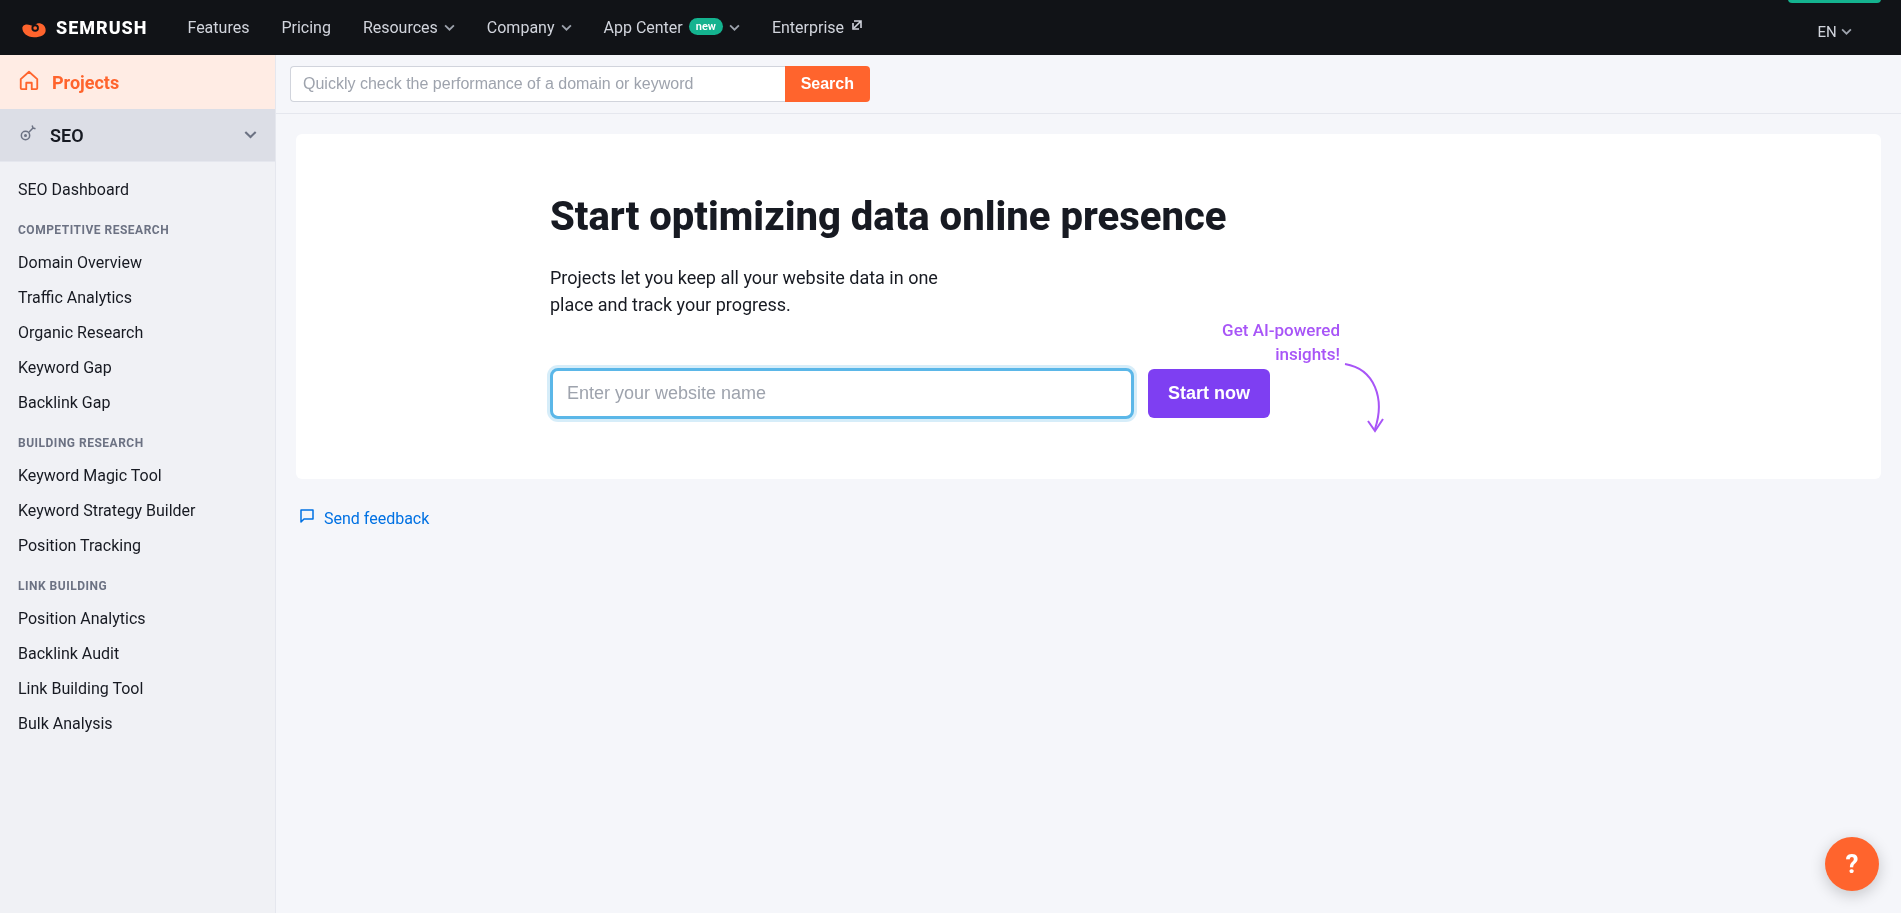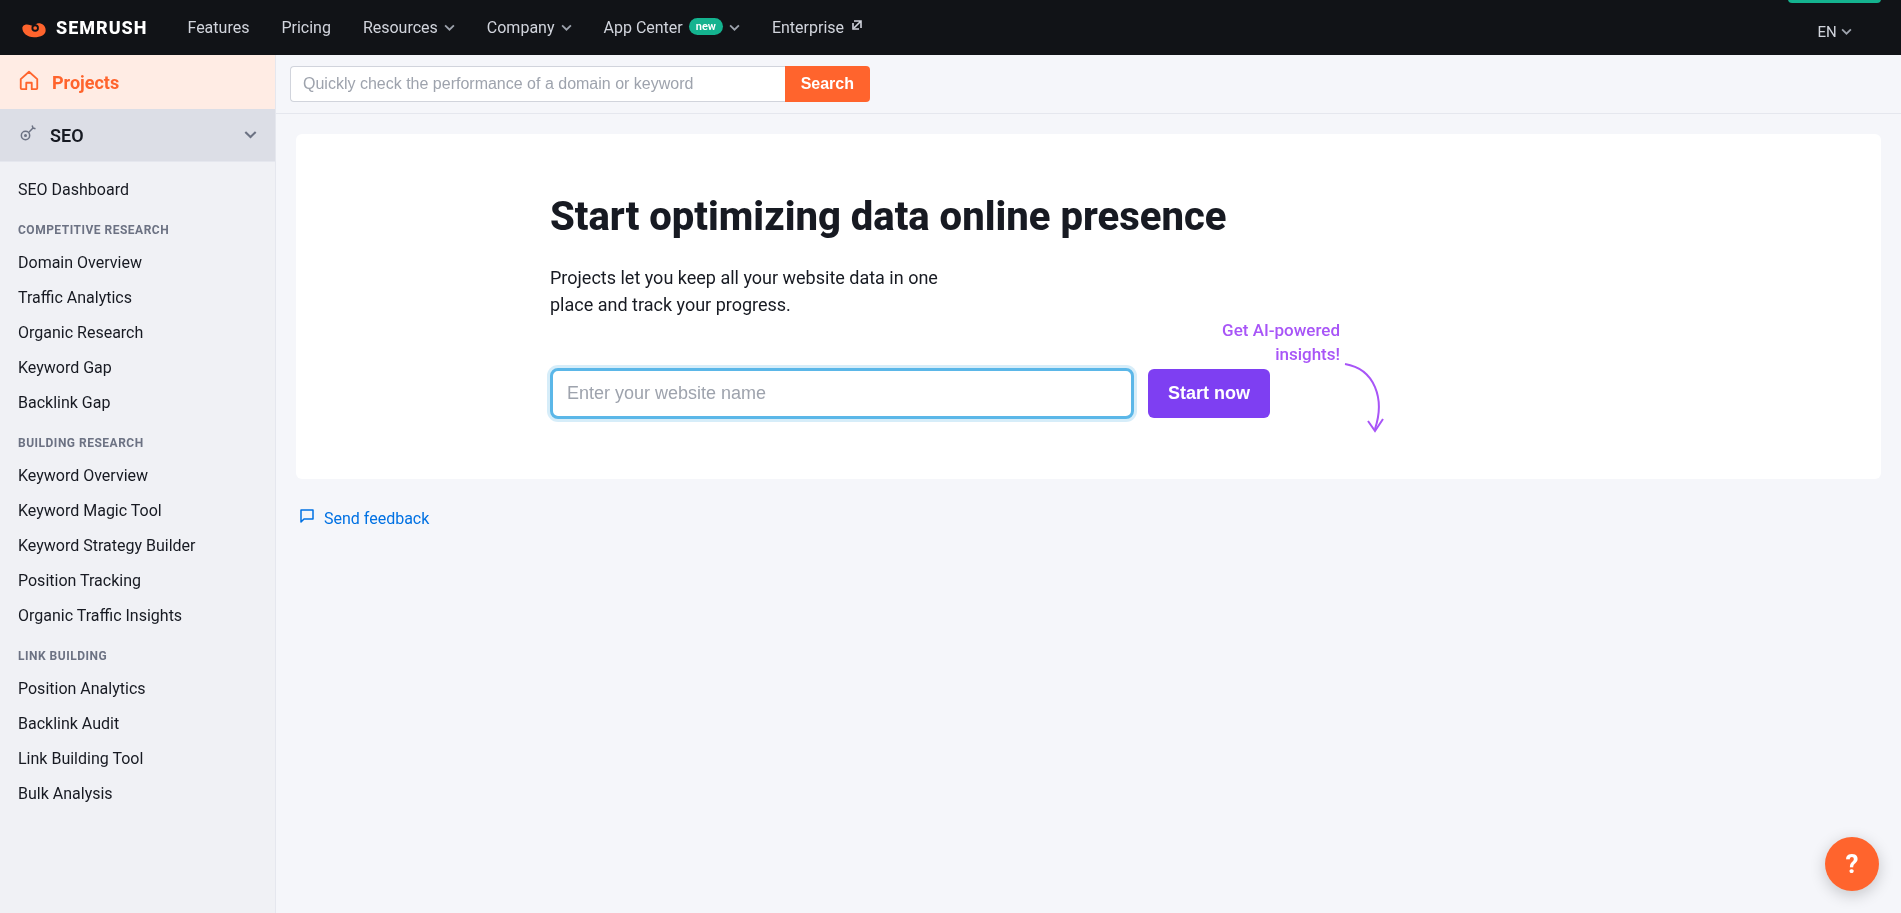--- a/index.html
+++ b/index.html
@@ -160,25 +160,23 @@
       <div class="side-item"><span>SEO Dashboard</span></div>
 
       <div class="side-heading">COMPETITIVE RESEARCH</div>
       <div class="side-item"><span>Domain Overview</span></div>
       <div class="side-item"><span>Traffic Analytics</span></div>
       <div class="side-item"><span>Organic Research</span></div>
       <div class="side-item"><span>Keyword Gap</span></div>
       <div class="side-item"><span>Backlink Gap</span></div>
 
       <div class="side-heading">BUILDING RESEARCH</div>
-      <div class="side-item"><span>Keyword Overview</span></div>
       <div class="side-item"><span>Keyword Magic Tool</span></div>
       <div class="side-item"><span>Keyword Strategy Builder</span></div>
       <div class="side-item"><span>Position Tracking</span></div>
-      <div class="side-item"><span>Organic Traffic Insights</span></div>
 
       <div class="side-heading">LINK BUILDING</div>
       <div class="side-item"><span>Position Analytics</span></div>
       <div class="side-item"><span>Backlink Audit</span></div>
       <div class="side-item"><span>Link Building Tool</span></div>
       <div class="side-item"><span>Bulk Analysis</span></div>
     </div>
   </div>
 
   <div class="main">

